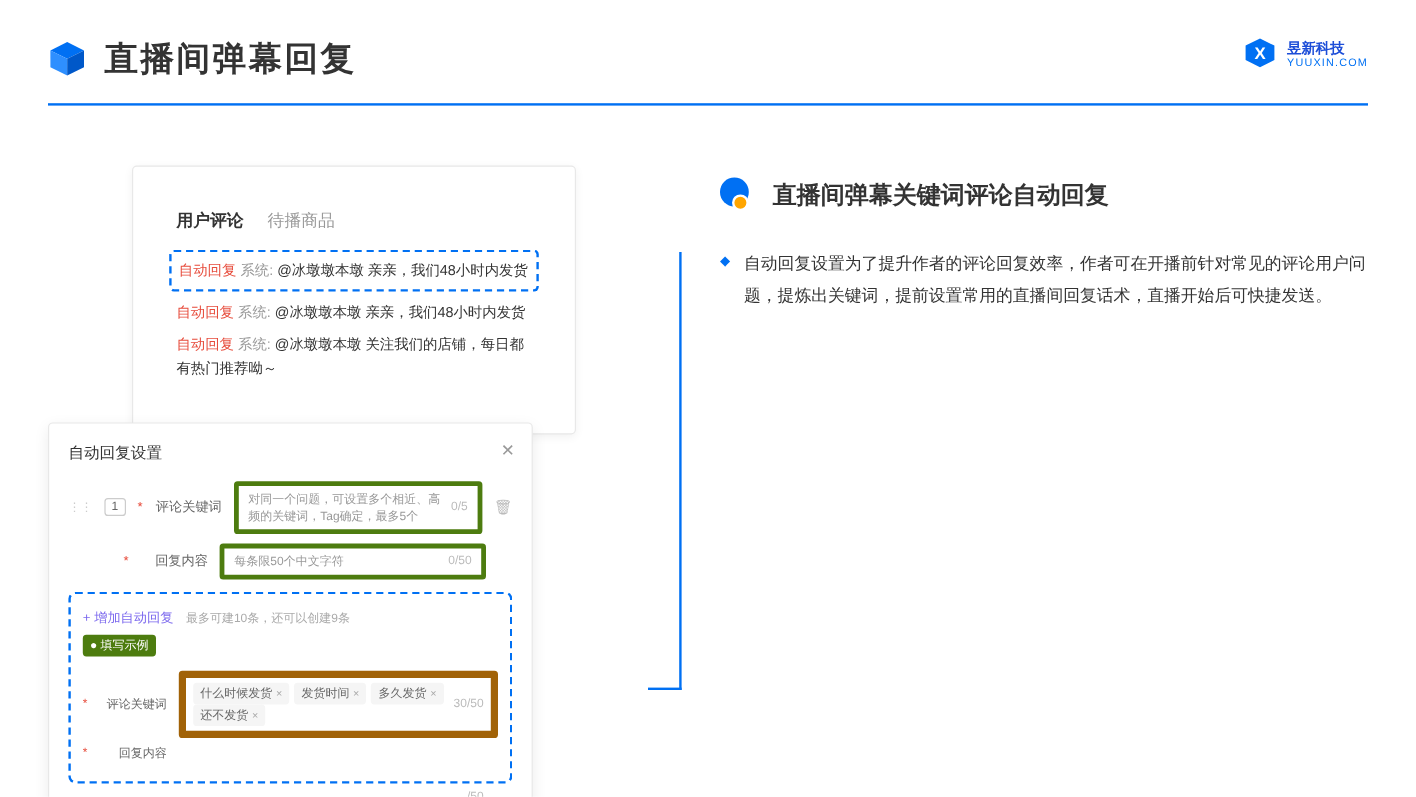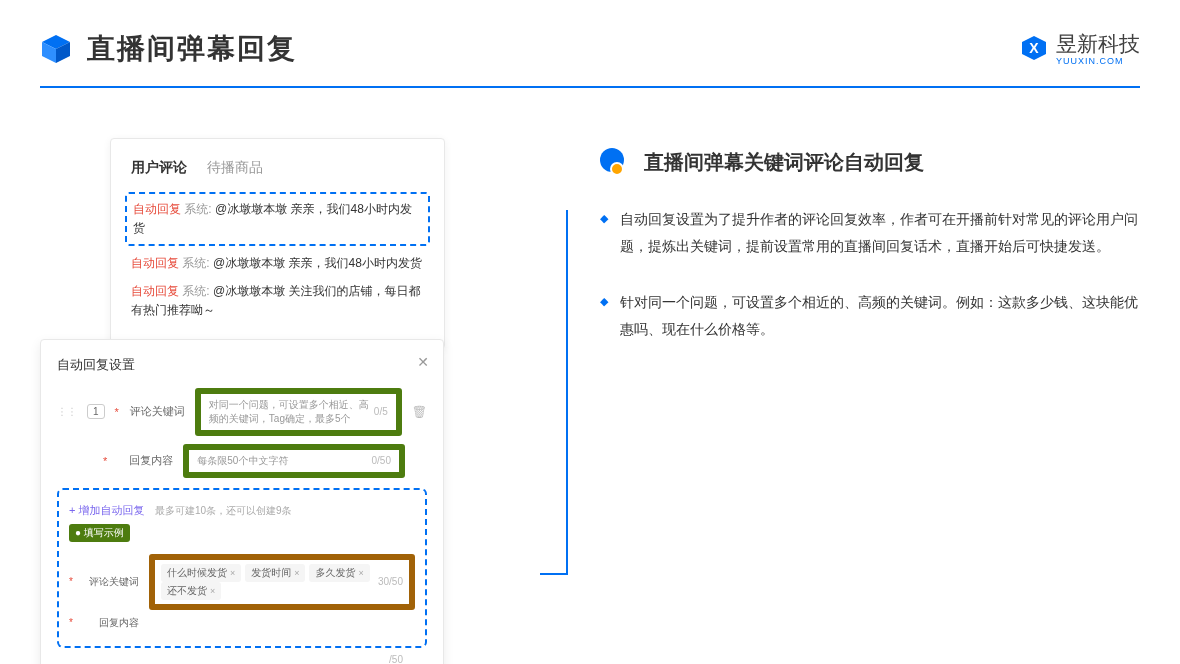--- a/index.html
+++ b/index.html
@@ -4,42 +4,42 @@
 <style>
 *{margin:0;padding:0;box-sizing:border-box}
 body{font-family:"Microsoft YaHei",Arial,sans-serif;background:#fff;width:1180px;height:664px;position:relative;overflow:hidden;color:#333}
 .header{padding:30px 40px 0 40px;position:relative}
 .header-row{display:flex;align-items:center;gap:15px}
 .title-icon{width:32px;height:32px;position:relative}
 .title-icon svg{width:32px;height:32px}
 .page-title{font-size:28px;font-weight:600;color:#333;letter-spacing:2px}
 .brand{position:absolute;right:40px;top:30px;display:flex;align-items:center;gap:8px}
 .brand-icon{width:28px;height:28px}
-.brand-text{color:#404040;font-size:21px;font-weight:400}
+.brand-text{color:#1d4ed8;font-size:12px;font-weight:700}
 .brand-sub{color:#0070f3;font-size:9px;letter-spacing:1px;display:block;margin-top:-2px}
 .hr{height:2px;background:#0070f3;margin:18px 40px 0 40px}
 .content{display:flex;padding:50px 40px 0 40px;gap:60px}
 .left{flex:0 0 500px;position:relative}
-.comments-card{background:#fff;border:1px solid #e8e8e8;border-radius:4px;padding:20px;width:335px;margin-left:70px;box-shadow:0 2px 8px rgba(0,0,0,.06)}
+.comments-card{background:#fff;border:1px solid #e8e8e8;border-radius:4px;padding:36px;width:370px;margin-left:70px;box-shadow:0 2px 8px rgba(0,0,0,.06)}
 .tabs{display:flex;gap:20px;margin-bottom:15px;font-size:14px}
 .tab-active{color:#333;font-weight:700}
 .tab-inactive{color:#999}
 .comment{font-size:12px;margin:8px 0;line-height:1.6}
 .comment-hl{border:2px dashed #0070f3;border-radius:4px;padding:6px;margin:6px -6px}
 .badge-auto{color:#e74c3c}
 .sys{color:#999}
 .settings-card{background:#fff;border:1px solid #e8e8e8;border-radius:4px;padding:16px;width:404px;margin-top:-10px;box-shadow:0 4px 12px rgba(0,0,0,.08);position:relative}
 .settings-title{font-size:13px;color:#333;margin-bottom:14px}
 .close-x{position:absolute;right:14px;top:14px;color:#999;font-size:14px}
 .form-row{display:flex;align-items:center;gap:10px;margin:8px 0;font-size:11px}
 .drag{color:#ccc;font-size:10px}
 .num-badge{border:1px solid #ccc;border-radius:3px;padding:1px 5px;font-size:10px;color:#666}
 .req{color:#e74c3c}
 .field-label{color:#666;width:56px;text-align:right}
-.field-input{flex:1;border:6px solid #4d7c0f;border-radius:3px;padding:4px 8px;font-size:10px;color:#999;display:flex;justify-content:space-between;align-items:center}
+.field-input{flex:1;border:4px solid #4d7c0f;border-radius:3px;padding:4px 8px;font-size:10px;color:#999;display:flex;justify-content:space-between;align-items:center}
 .counter{color:#bbb;font-size:10px}
 .trash{color:#bbb;font-size:12px}
 .example-box{border:2px dashed #0070f3;border-radius:6px;padding:10px;margin-top:10px}
 .add-link{color:#7b68ee;font-size:11px}
 .add-hint{color:#aaa;font-size:10px;margin-left:6px}
 .ex-badge{background:#4d7c0f;color:#fff;font-size:10px;padding:2px 6px;border-radius:3px;display:inline-block;margin:6px 0}
 .tag{display:inline-flex;align-items:center;background:#f5f5f5;border-radius:3px;padding:2px 6px;font-size:10px;color:#666;margin-right:4px}
 .tag-x{color:#aaa;margin-left:3px;font-size:9px}
 .ex-row{display:flex;align-items:center;gap:10px;margin:6px 0;font-size:10px}
 .ex-label{color:#666;width:56px;text-align:right}
@@ -164,16 +164,15 @@
   <div class="right">
     <div class="section-head">
       <div class="bubble-icon">
         <div class="bubble-blue"></div>
           <div class="bubble-yellow"></div>
       </div>
       <h2 class="section-title">直播间弹幕关键词评论自动回复</h2>
     </div>
     <ul class="bullets">
       <li>自动回复设置为了提升作者的评论回复效率，作者可在开播前针对常见的评论用户问题，提炼出关键词，提前设置常用的直播间回复话术，直播开始后可快捷发送。</li>
-      <li>针对同一个问题，可设置多个相近的、高频的关键词。例如：这款多少钱、这块能优惠吗、现在什么价格等。</li>
     </ul>
   </div>
 </div>
 
 </body></html>

